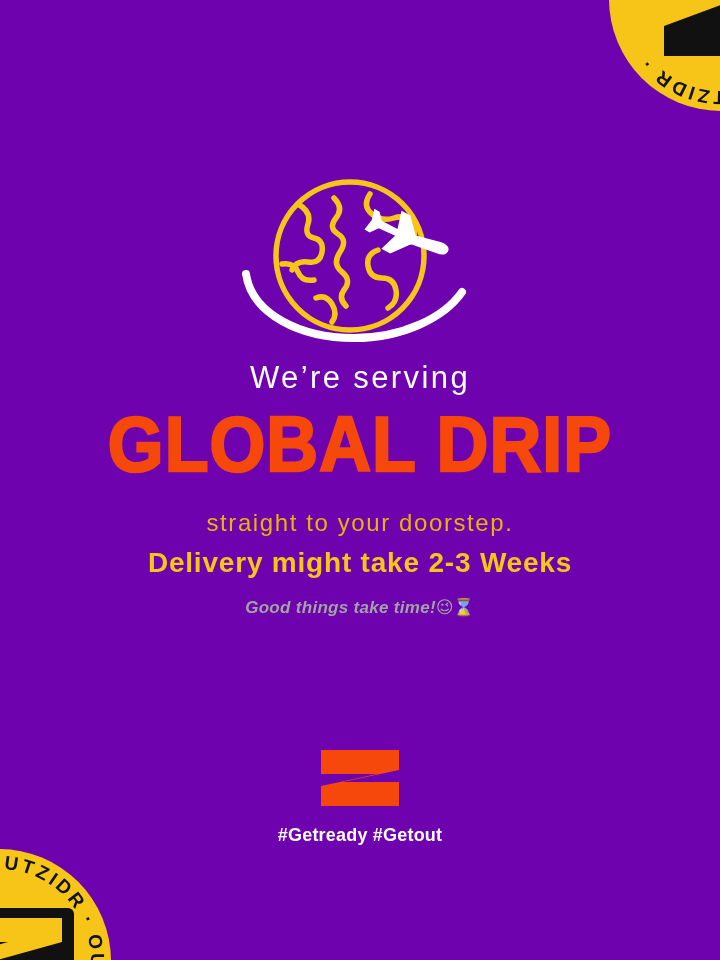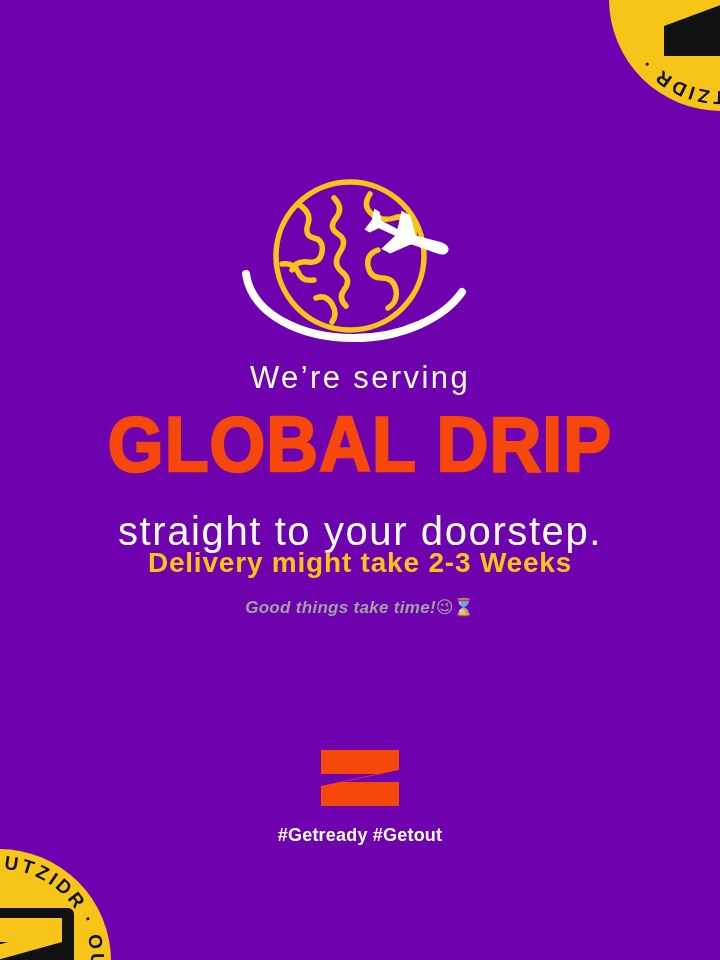--- a/index.html
+++ b/index.html
@@ -49,22 +49,22 @@
     font-size: 67px;
     font-weight: 700;
     letter-spacing: 1px;
     line-height: 1;
     margin: 17px 0 0 0;
     transform: scaleX(1.07) scaleY(1.16);
     transform-origin: 50% 50%;
     -webkit-text-stroke: 2.2px #F5480A;
   }
   #doorstep-line {
-    color: #ffffff;
-    font-size: 40px;
+    color: #eab308;
+    font-size: 24px;
     font-weight: 300;
     letter-spacing: 1.6px;
     line-height: 1;
     margin: 34px 0 0 0;
   }
 
   
   #delivery-block {
     position: absolute;
     left: 0;

